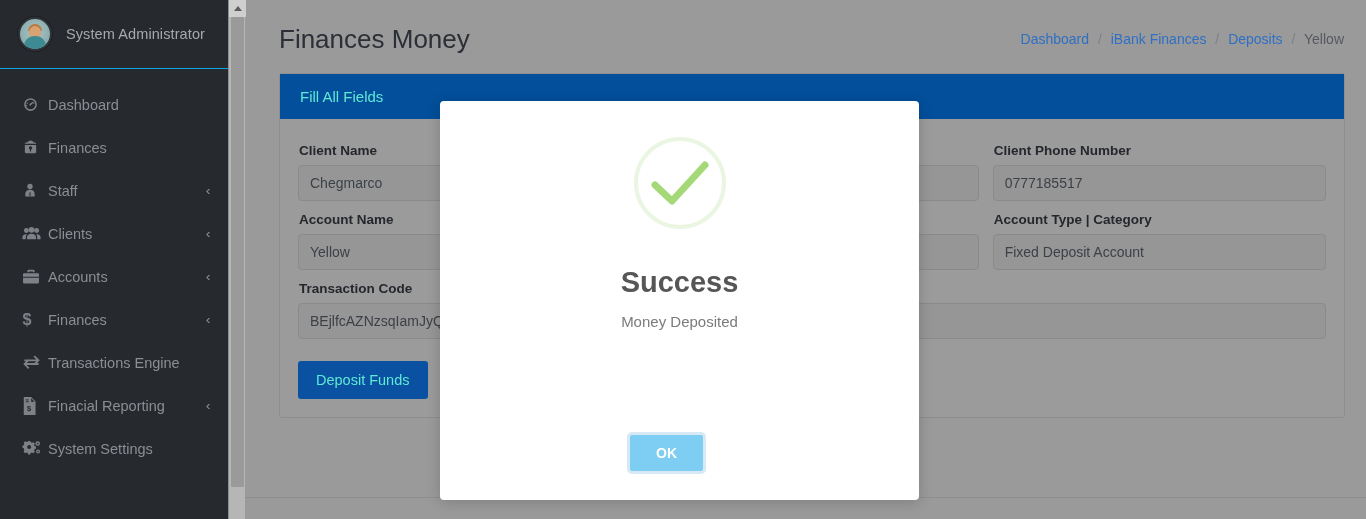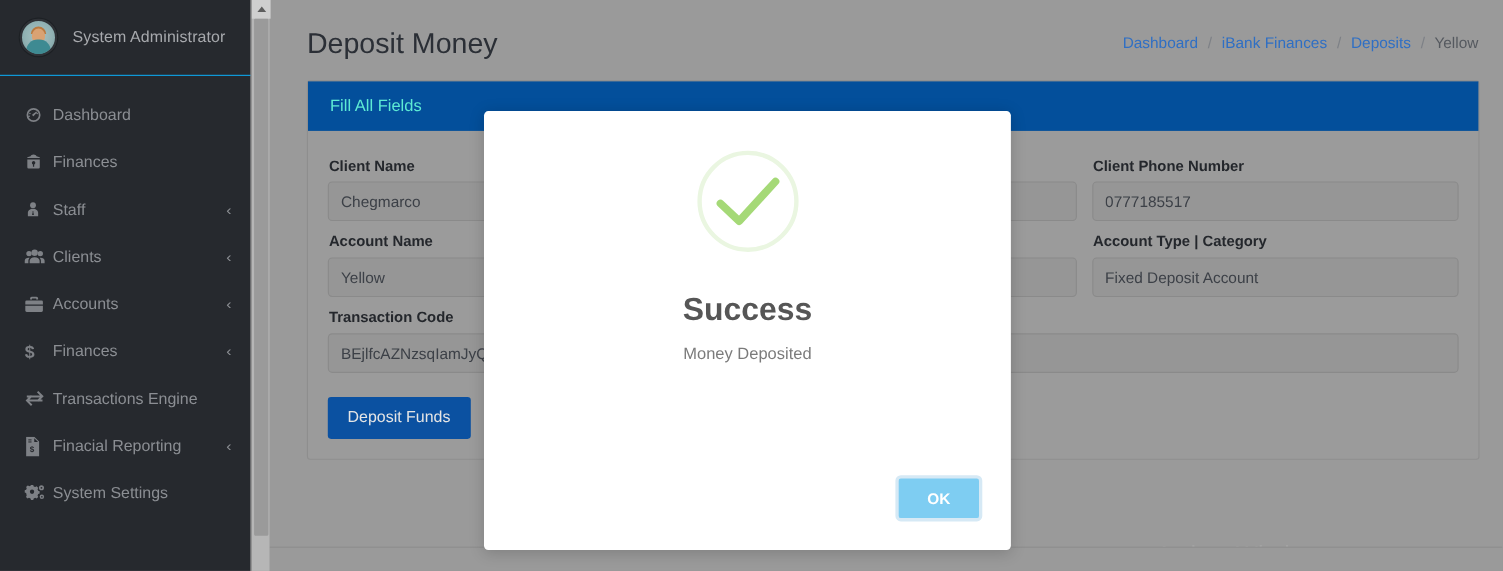--- a/index.html
+++ b/index.html
@@ -146,21 +146,21 @@
     font-size: 14px; color: #3c4047;
     outline: none;
     overflow: hidden; white-space: nowrap; text-overflow: clip;
     line-height: 34px;
   }
   .fld.empty { color: #3c4047; }
 
   .panel-foot { padding: 12px 18px 18px 18px; }
   .btn-primary {
     background: #0b51a1; border: none; border-radius: 3px;
-    color: #e5e5e5; font-size: 14.5px;
+    color: #5eead4; font-size: 14.5px;
     font-family: "Liberation Sans", sans-serif;
     padding: 11px 18px; cursor: pointer;
   }
 
   .watermark {
     position: absolute; right: 155px; bottom: 2px;
     font-size: 21px; color: #a6a6a6; letter-spacing: .3px;
     user-select: none;
   }
 
@@ -194,21 +194,21 @@
   .succ-circle svg { display: block; }
   .modal-title {
     margin-top: 37px;
     font-size: 29px; font-weight: bold; color: #565656;
   }
   .modal-text {
     margin-top: 14px; font-size: 15px; color: #7b7b7b;
   }
   .modal-actions {
     margin-top: auto; width: 100%;
-    display: flex; justify-content: flex-end;
+    display: flex; justify-content: center;
     padding: 0 26px 26px 0;
   }
   .btn-ok {
     background: #7ecdf2;
     border: 3px solid #d6e9f5;
     border-radius: 5px;
     color: #ffffff; font-weight: bold; font-size: 14px;
     font-family: "Liberation Sans", sans-serif;
     padding: 10px 26px; cursor: pointer;
   }
@@ -339,21 +339,21 @@
   <div id="scroll-strip">
     <div id="scroll-up">
         <i></i>
       </div>
     <div id="scroll-thumb"></div>
   </div>
 
   <main id="content">
 
     <div class="page-head">
-      <h1 class="page-title">Deposit Money</h1>
+      <h1 class="page-title">Finances Money</h1>
       <div class="breadcrumb">
         <a>Dashboard</a>
         <span class="sep">/</span>
         <a>iBank Finances</a>
         <span class="sep">/</span>
         <a>Deposits</a>
         <span class="sep">/</span>
         <span class="cur">Yellow</span>
       </div>
     </div>

